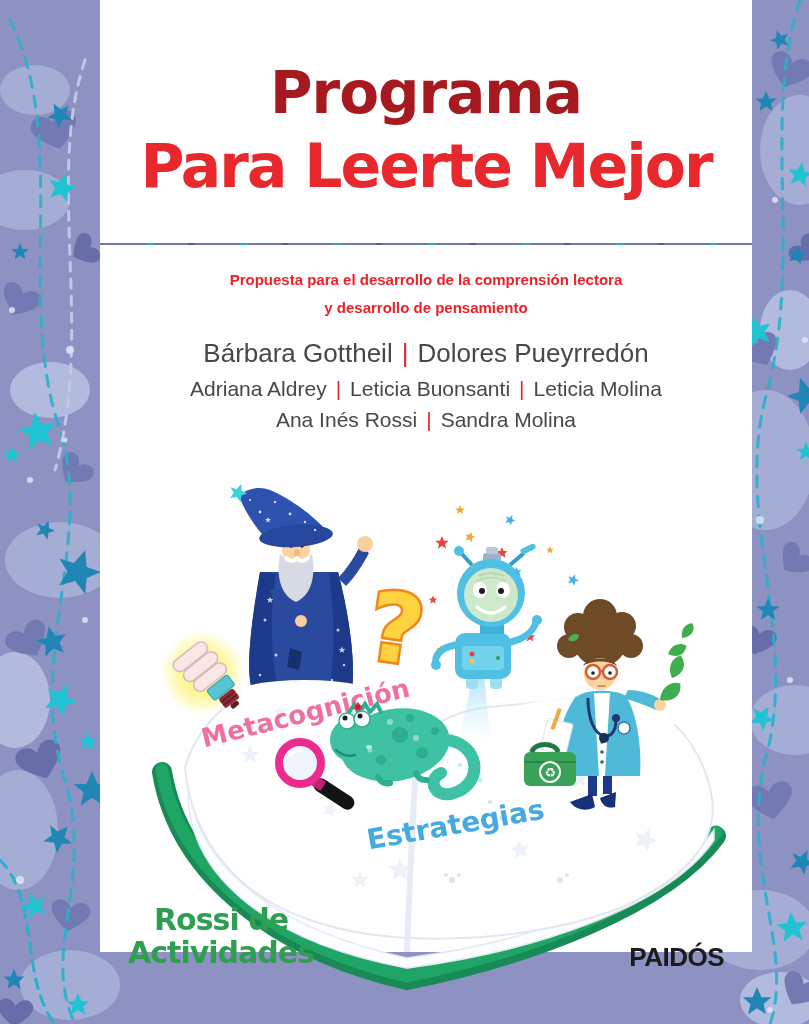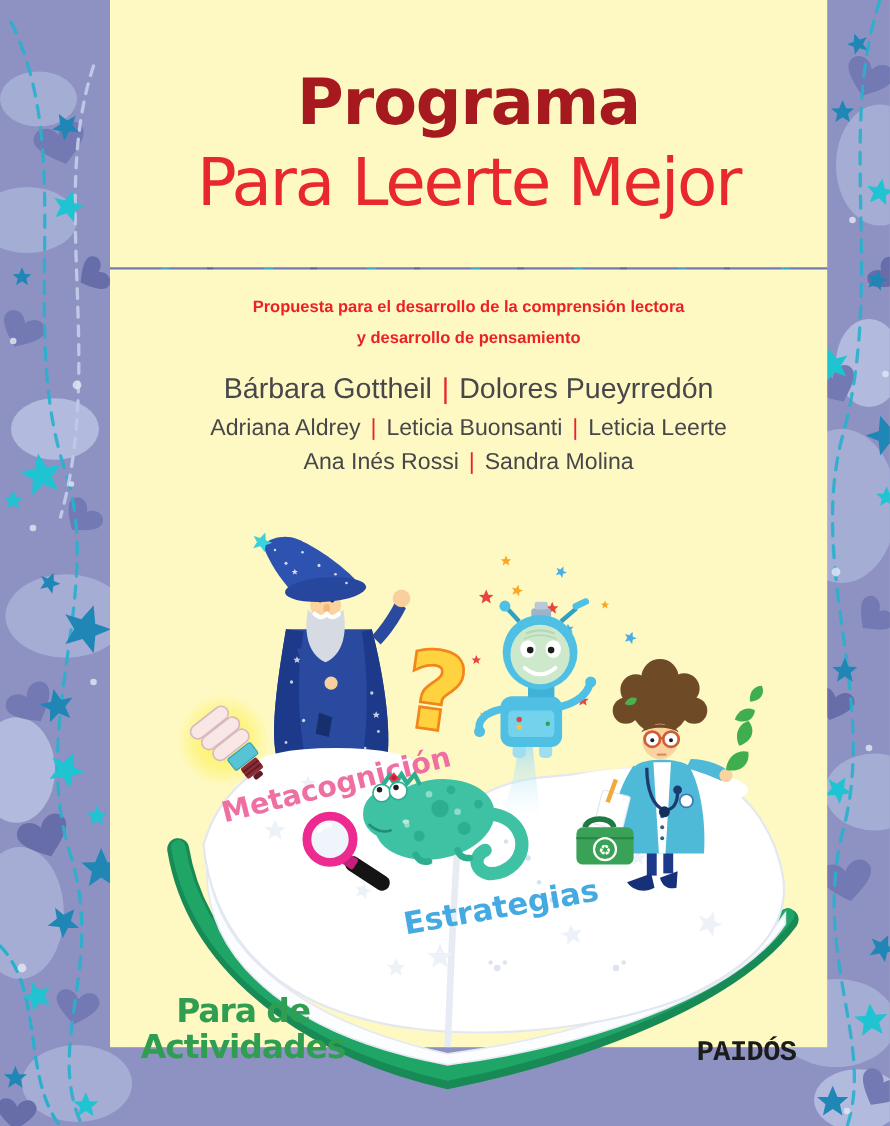--- a/index.html
+++ b/index.html
@@ -1,35 +1,35 @@
 <!DOCTYPE html>
 <html><head>
 <meta charset="utf-8">
 <style>
   html,body{margin:0;padding:0;background:#ffffff;}
   .cover{position:relative;width:809px;height:1024px;overflow:hidden;
          font-family:"DejaVu Sans",sans-serif;background:#8d92c3;}
   .bgsvg{position:absolute;left:0;top:0;z-index:0;}
-  .panel{position:absolute;left:100px;top:0;width:652px;height:952px;background:#fef9c3;z-index:1;}
+  .panel{position:absolute;left:100px;top:0;width:652px;height:952px;background:#ffffff;z-index:1;}
   .panel .txt{position:absolute;left:0;width:100%;text-align:center;z-index:3;}
   .title1{top:62px;font-size:58px;line-height:62px;font-weight:bold;color:#a6191f;letter-spacing:-1px;}
-  .title2{top:132px;font-size:60px;line-height:68px;font-weight:normal;color:#e8282c;letter-spacing:-2px;}
+  .title2{top:132px;font-size:60px;line-height:68px;font-weight:bold;color:#e8282c;letter-spacing:-2px;}
   .divider{position:absolute;top:243px;left:0;width:100%;height:2px;z-index:3;
            background:repeating-linear-gradient(90deg,#7078b0 0 46px,#35a7c4 46px 54px,#7078b0 54px 88px,#555d96 88px 94px);}
   .subtitle{top:266px;font-family:"Liberation Sans",sans-serif;font-size:15px;line-height:28px;
             font-weight:bold;color:#ed2028;}
   .authors{font-family:"Liberation Sans",sans-serif;color:#47474a;}
   .authors-1{top:339px;font-size:26px;line-height:28px;}
   .authors-2{top:377px;font-size:21px;line-height:23px;}
   .authors-3{top:408px;font-size:21px;line-height:23px;}
   .sep{color:#e8252a;padding:0 9px;font-weight:400;}
   .illu{position:absolute;left:0;top:450px;z-index:2;}
   .edition{position:absolute;left:18px;top:903px;width:206px;text-align:center;z-index:4;
            font-size:30px;line-height:33px;font-weight:bold;color:#2f9e51;letter-spacing:-1px;}
-  .publisher{position:absolute;right:28px;top:942px;z-index:4;font-family:Liberation Mono, monospace;
+  .publisher{position:absolute;right:28px;top:942px;z-index:4;font-family:Liberation Sans, sans-serif;
              font-size:26px;font-weight:bold;color:#1b1b1b;letter-spacing:-0.5px;}
 </style>
 </head>
 <body>
 
 <div class="cover">
 
   <svg class="bgsvg" width="809" height="1024" viewBox="0 0 809 1024">
     <defs>
       <path id="st" d="M0,-10 L2.9,-3.2 L9.5,-3.1 L4.4,1.3 L5.9,8.1 L0,4.1 L-5.9,8.1 L-4.4,1.3 L-9.5,-3.1 L-2.9,-3.2 Z"></path>
@@ -133,21 +133,21 @@
 
     <div class="txt subtitle">
       <span style="display:block">Propuesta para el desarrollo de la comprensión lectora</span>
       <span style="display:block">y desarrollo de pensamiento</span>
     </div>
 
     <div class="txt authors authors-1">
       <span>Bárbara Gottheil</span><span class="sep">|</span><span>Dolores Pueyrredón</span>
     </div>
     <div class="txt authors authors-2">
-      <span>Adriana Aldrey</span><span class="sep">|</span><span>Leticia Buonsanti</span><span class="sep">|</span><span>Leticia Leerte</span>
+      <span>Adriana Aldrey</span><span class="sep">|</span><span>Leticia Buonsanti</span><span class="sep">|</span><span>Leticia Molina</span>
     </div>
     <div class="txt authors authors-3">
       <span>Ana Inés Rossi</span><span class="sep">|</span><span>Sandra Molina</span>
     </div>
 
     <svg class="illu" width="652" height="574" viewBox="0 0 652 574">
       <defs>
         <path id="st2" d="M0,-10 L2.9,-3.2 L9.5,-3.1 L4.4,1.3 L5.9,8.1 L0,4.1 L-5.9,8.1 L-4.4,1.3 L-9.5,-3.1 L-2.9,-3.2 Z"></path>
         <path id="leaf" d="M0,0 C7,-6 16,-5 20,2 C15,9 6,9 0,0 Z"></path>
         <radialGradient id="glow" cx="50%" cy="50%" r="50%">
@@ -396,20 +396,20 @@
           <path d="M432,302 C434,292 456,292 458,302" stroke="#1e7a42" stroke-width="5" fill="none"></path>
           <rect x="424" y="302" width="52" height="34" rx="6" fill="#3aa257"></rect>
           <line x1="424" y1="312" x2="476" y2="312" stroke="#2c8547" stroke-width="2"></line>
           <circle cx="450" cy="322" r="10" fill="none" stroke="#ffffff" stroke-width="2"></circle>
           <text x="450" y="327" font-size="13" text-anchor="middle" fill="#ffffff">♻</text>
         </g>
       </g>
     </svg>
 
     <div class="edition">
-      <span style="display:block">Para de</span>
+      <span style="display:block">Rossi de</span>
       <span style="display:block">Actividades</span>
     </div>
 
     <div class="publisher">PAIDÓS</div>
 
   </div>
 </div>
 
 </body></html>

